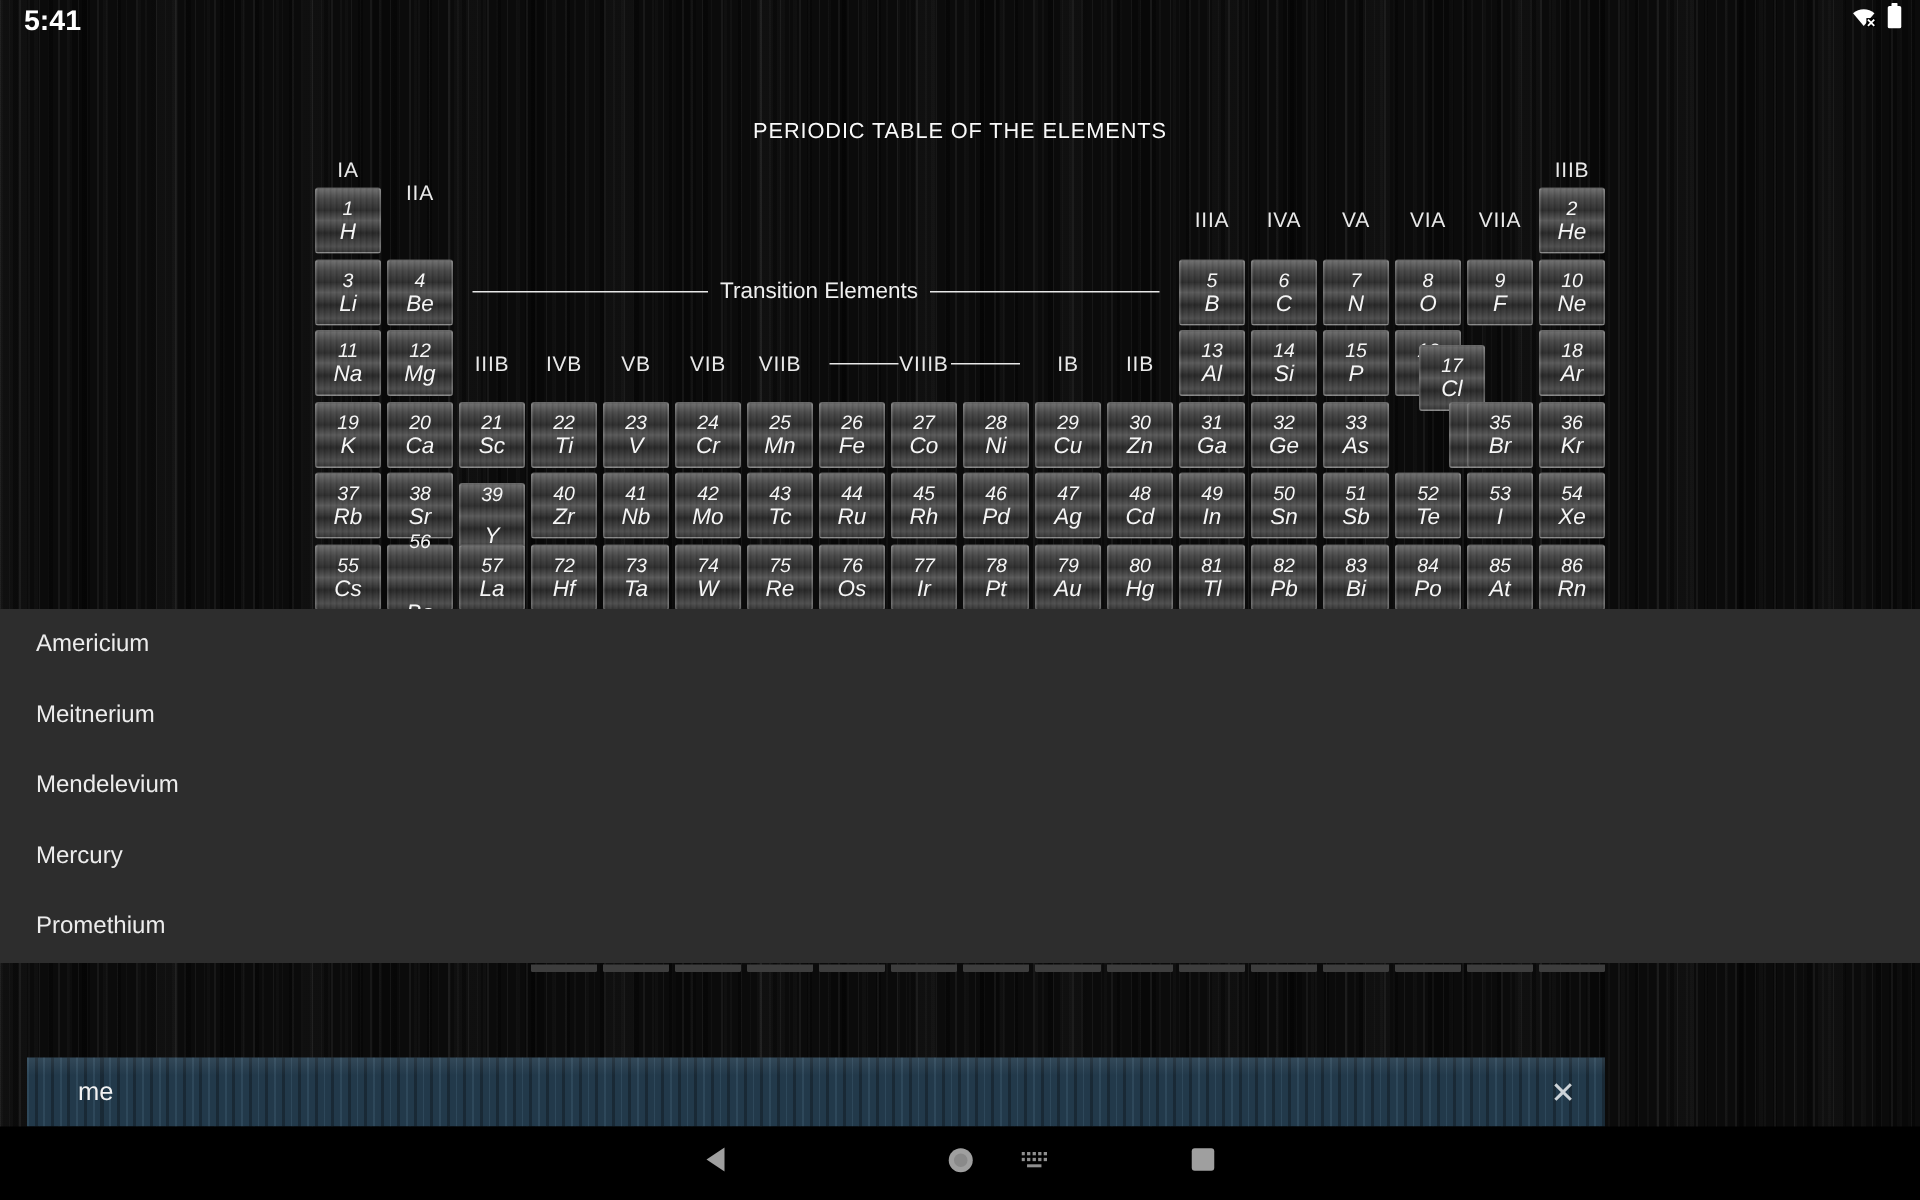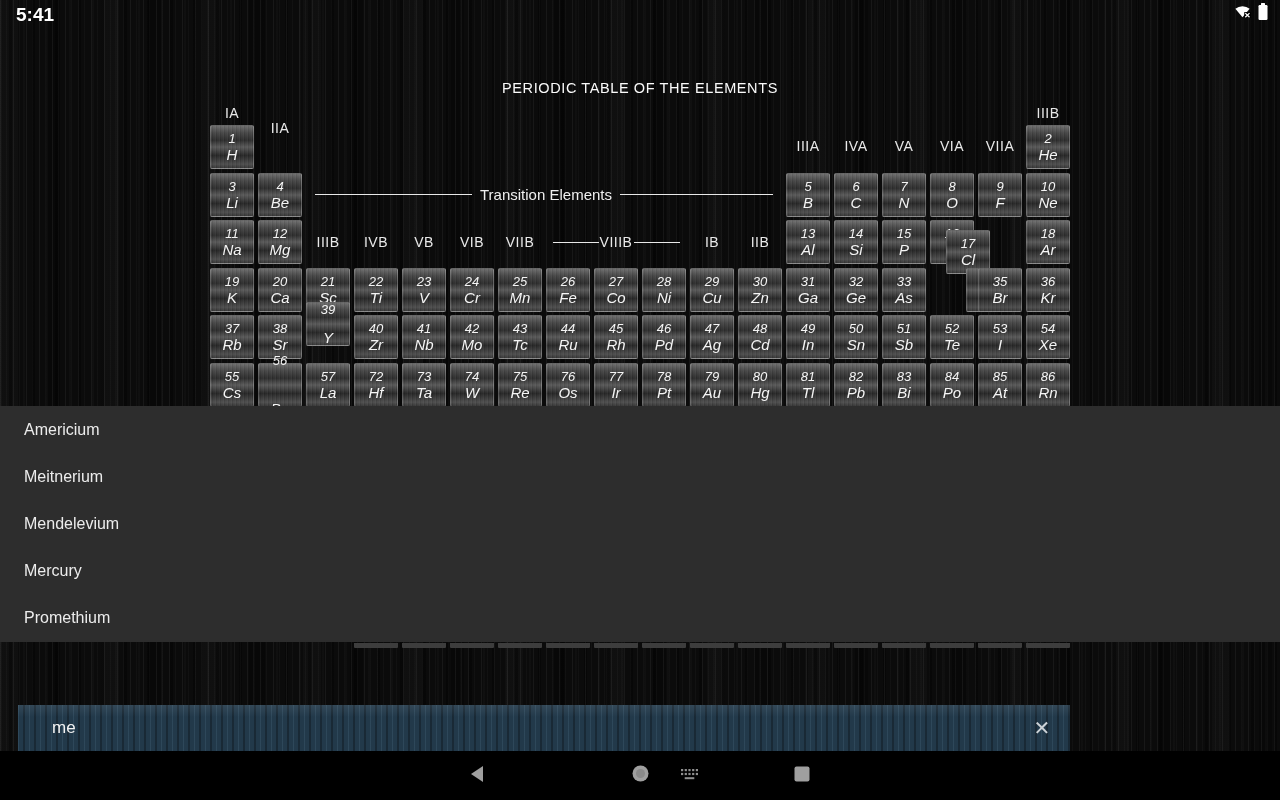--- a/index.html
+++ b/index.html
@@ -235,21 +235,21 @@
         <div class="sym">Kr</div>
       </div>
       <div class="cell" style="left: 210px; top: 315px;">
         <div class="num">37</div>
         <div class="sym">Rb</div>
       </div>
       <div class="cell" style="left: 258px; top: 315px;">
         <div class="num">38</div>
         <div class="sym">Sr</div>
       </div>
-      <div class="cell" style="left: 306px; top: 302px; gap: 12px;">
+      <div class="cell" style="left: 306px; top: 322px; gap: 12px;">
         <div class="num">39</div>
         <div class="sym">Y</div>
       </div>
       <div class="cell" style="left: 354px; top: 315px;">
         <div class="num">40</div>
         <div class="sym">Zr</div>
       </div>
       <div class="cell" style="left: 402px; top: 315px;">
         <div class="num">41</div>
         <div class="sym">Nb</div>

